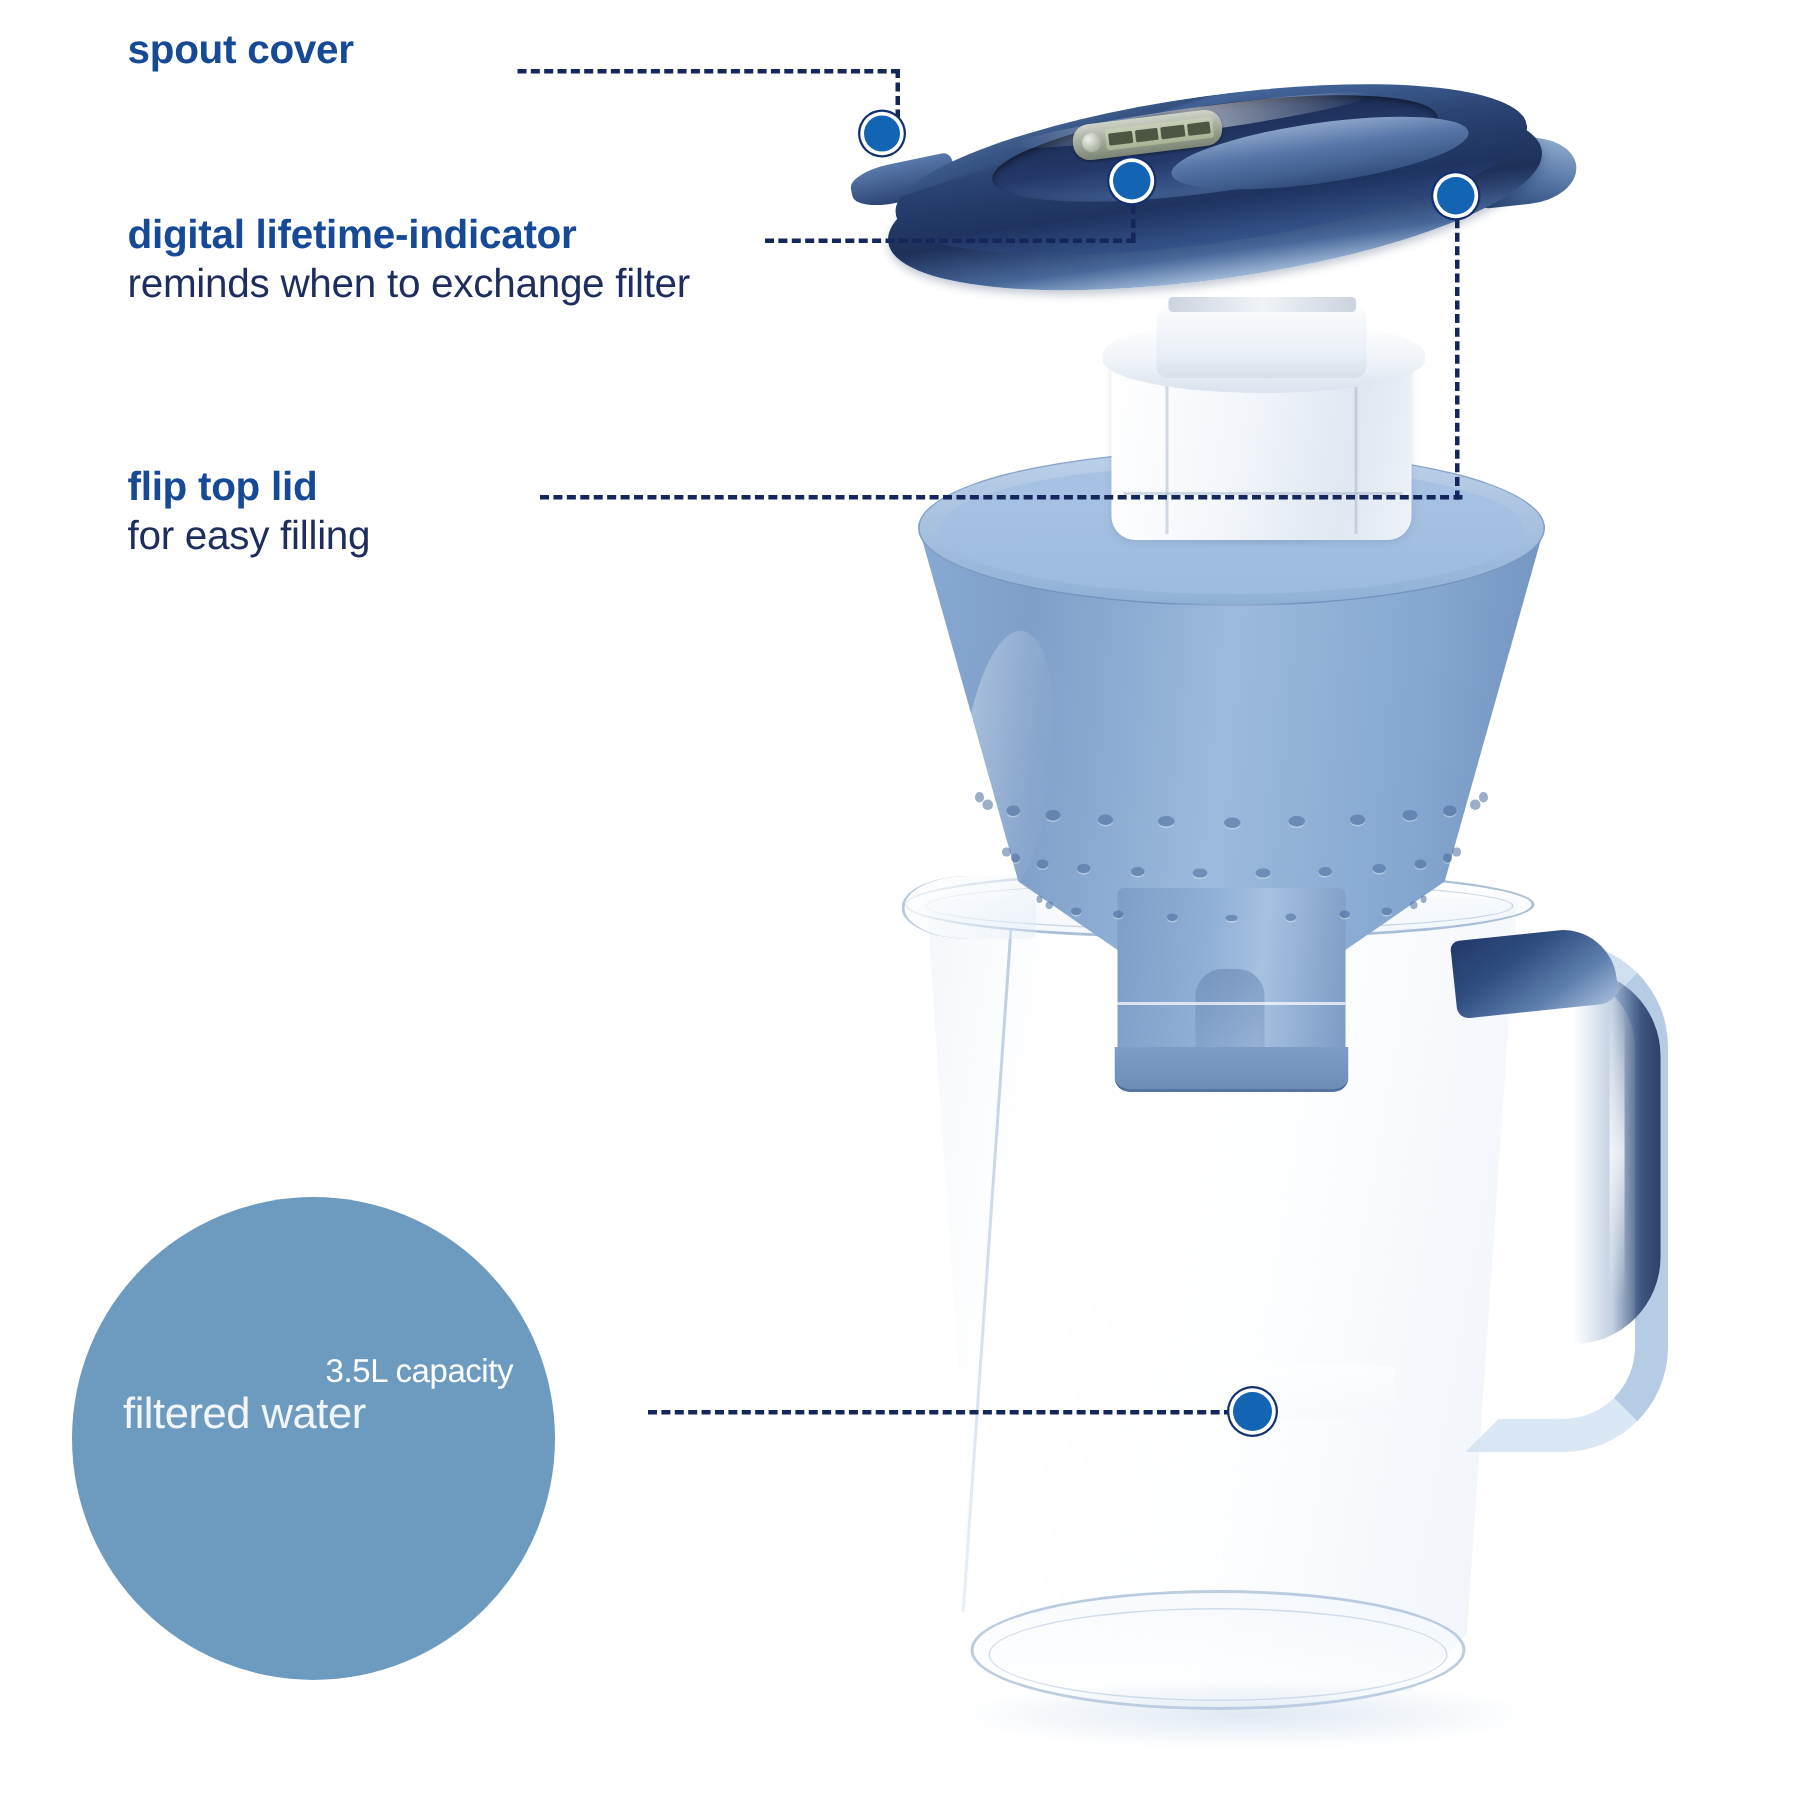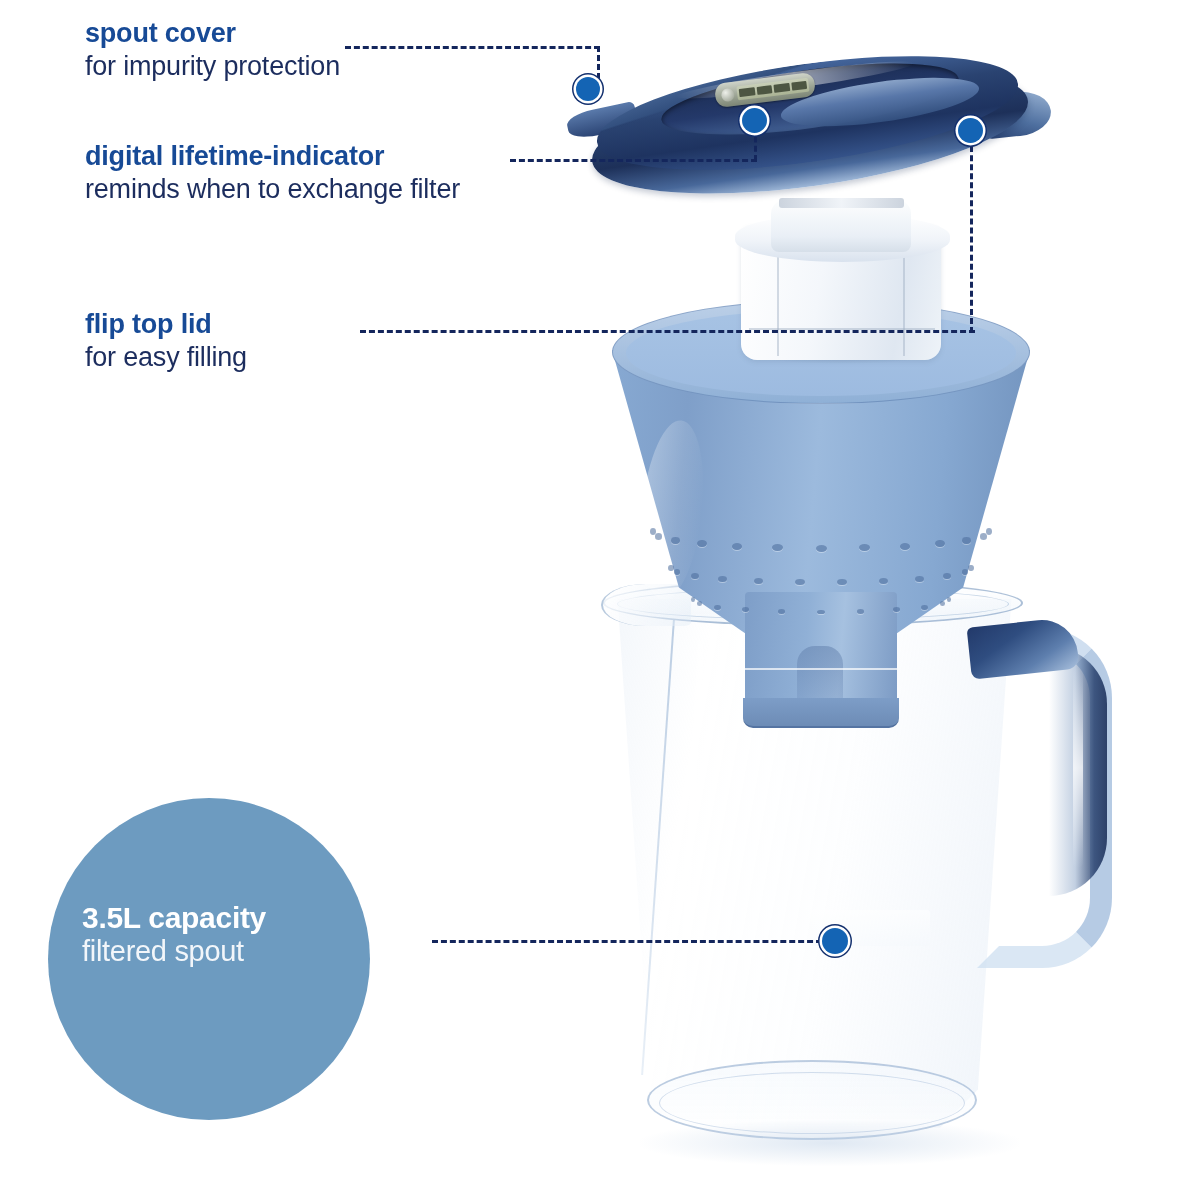--- a/index.html
+++ b/index.html
@@ -39,22 +39,22 @@
   #dot-spout{left:576px;top:77px;width:24px;height:24px;}
   #dot-indicator{left:742px;top:108px;width:25px;height:25px;}
   #dot-lid{left:958px;top:118px;width:25px;height:25px;}
   #dot-capacity{left:822px;top:928px;width:26px;height:26px;}
 
   
   #capacity-circle{position:absolute;left:48px;top:798px;
       width:322px;height:322px;border-radius:50%;
       background:#6d9bc0;}
   #capacity-text{position:absolute;left:82px;top:903px;width:260px;}
-  #capacity-text .cap-title{font-size:30px;font-weight:700;color:#ffffff;
-      letter-spacing:-0.3px;line-height:1.0;}
+  #capacity-text .cap-title{font-size:22px;font-weight:400;color:#ffffff;
+      letter-spacing:-0.3px;line-height:1.0;text-align:right;}
   #capacity-text .cap-sub{font-size:29px;font-weight:400;color:#f2f6fa;
       letter-spacing:-0.3px;line-height:1.28;margin-top:5px;}
 
   
   #product{position:absolute;left:0;top:0;width:1200px;height:1200px;}
 
   
   #lid-group{position:absolute;left:565px;top:48px;width:490px;height:150px;}
   #lid-base{position:absolute;left:25px;top:28px;width:440px;height:110px;
       border-radius:50%/50%;
@@ -329,32 +329,31 @@
   <div class="dash-v" id="lead4-v"></div>
   <div class="dash-h" id="lead5-h"></div>
 
   <div class="dot" id="dot-spout"></div>
   <div class="dot" id="dot-indicator"></div>
   <div class="dot" id="dot-lid"></div>
   <div class="dot" id="dot-capacity"></div>
 
   <div class="callout" id="callout-spout">
     <div class="title">spout cover</div>
-    <div class="sub">for impurity protection</div>
   </div>
 
   <div class="callout" id="callout-indicator">
     <div class="title">digital lifetime-indicator</div>
     <div class="sub">reminds when to exchange filter</div>
   </div>
 
   <div class="callout" id="callout-fliptop">
     <div class="title">flip top lid</div>
     <div class="sub">for easy filling</div>
   </div>
 
   <div id="capacity-circle"></div>
   <div id="capacity-text">
     <div class="cap-title">3.5L capacity</div>
-    <div class="cap-sub" style="margin-top:0">filtered spout</div>
+    <div class="cap-sub" style="margin-top:0">filtered water</div>
   </div>
 
 </div>
 
 </body></html>

